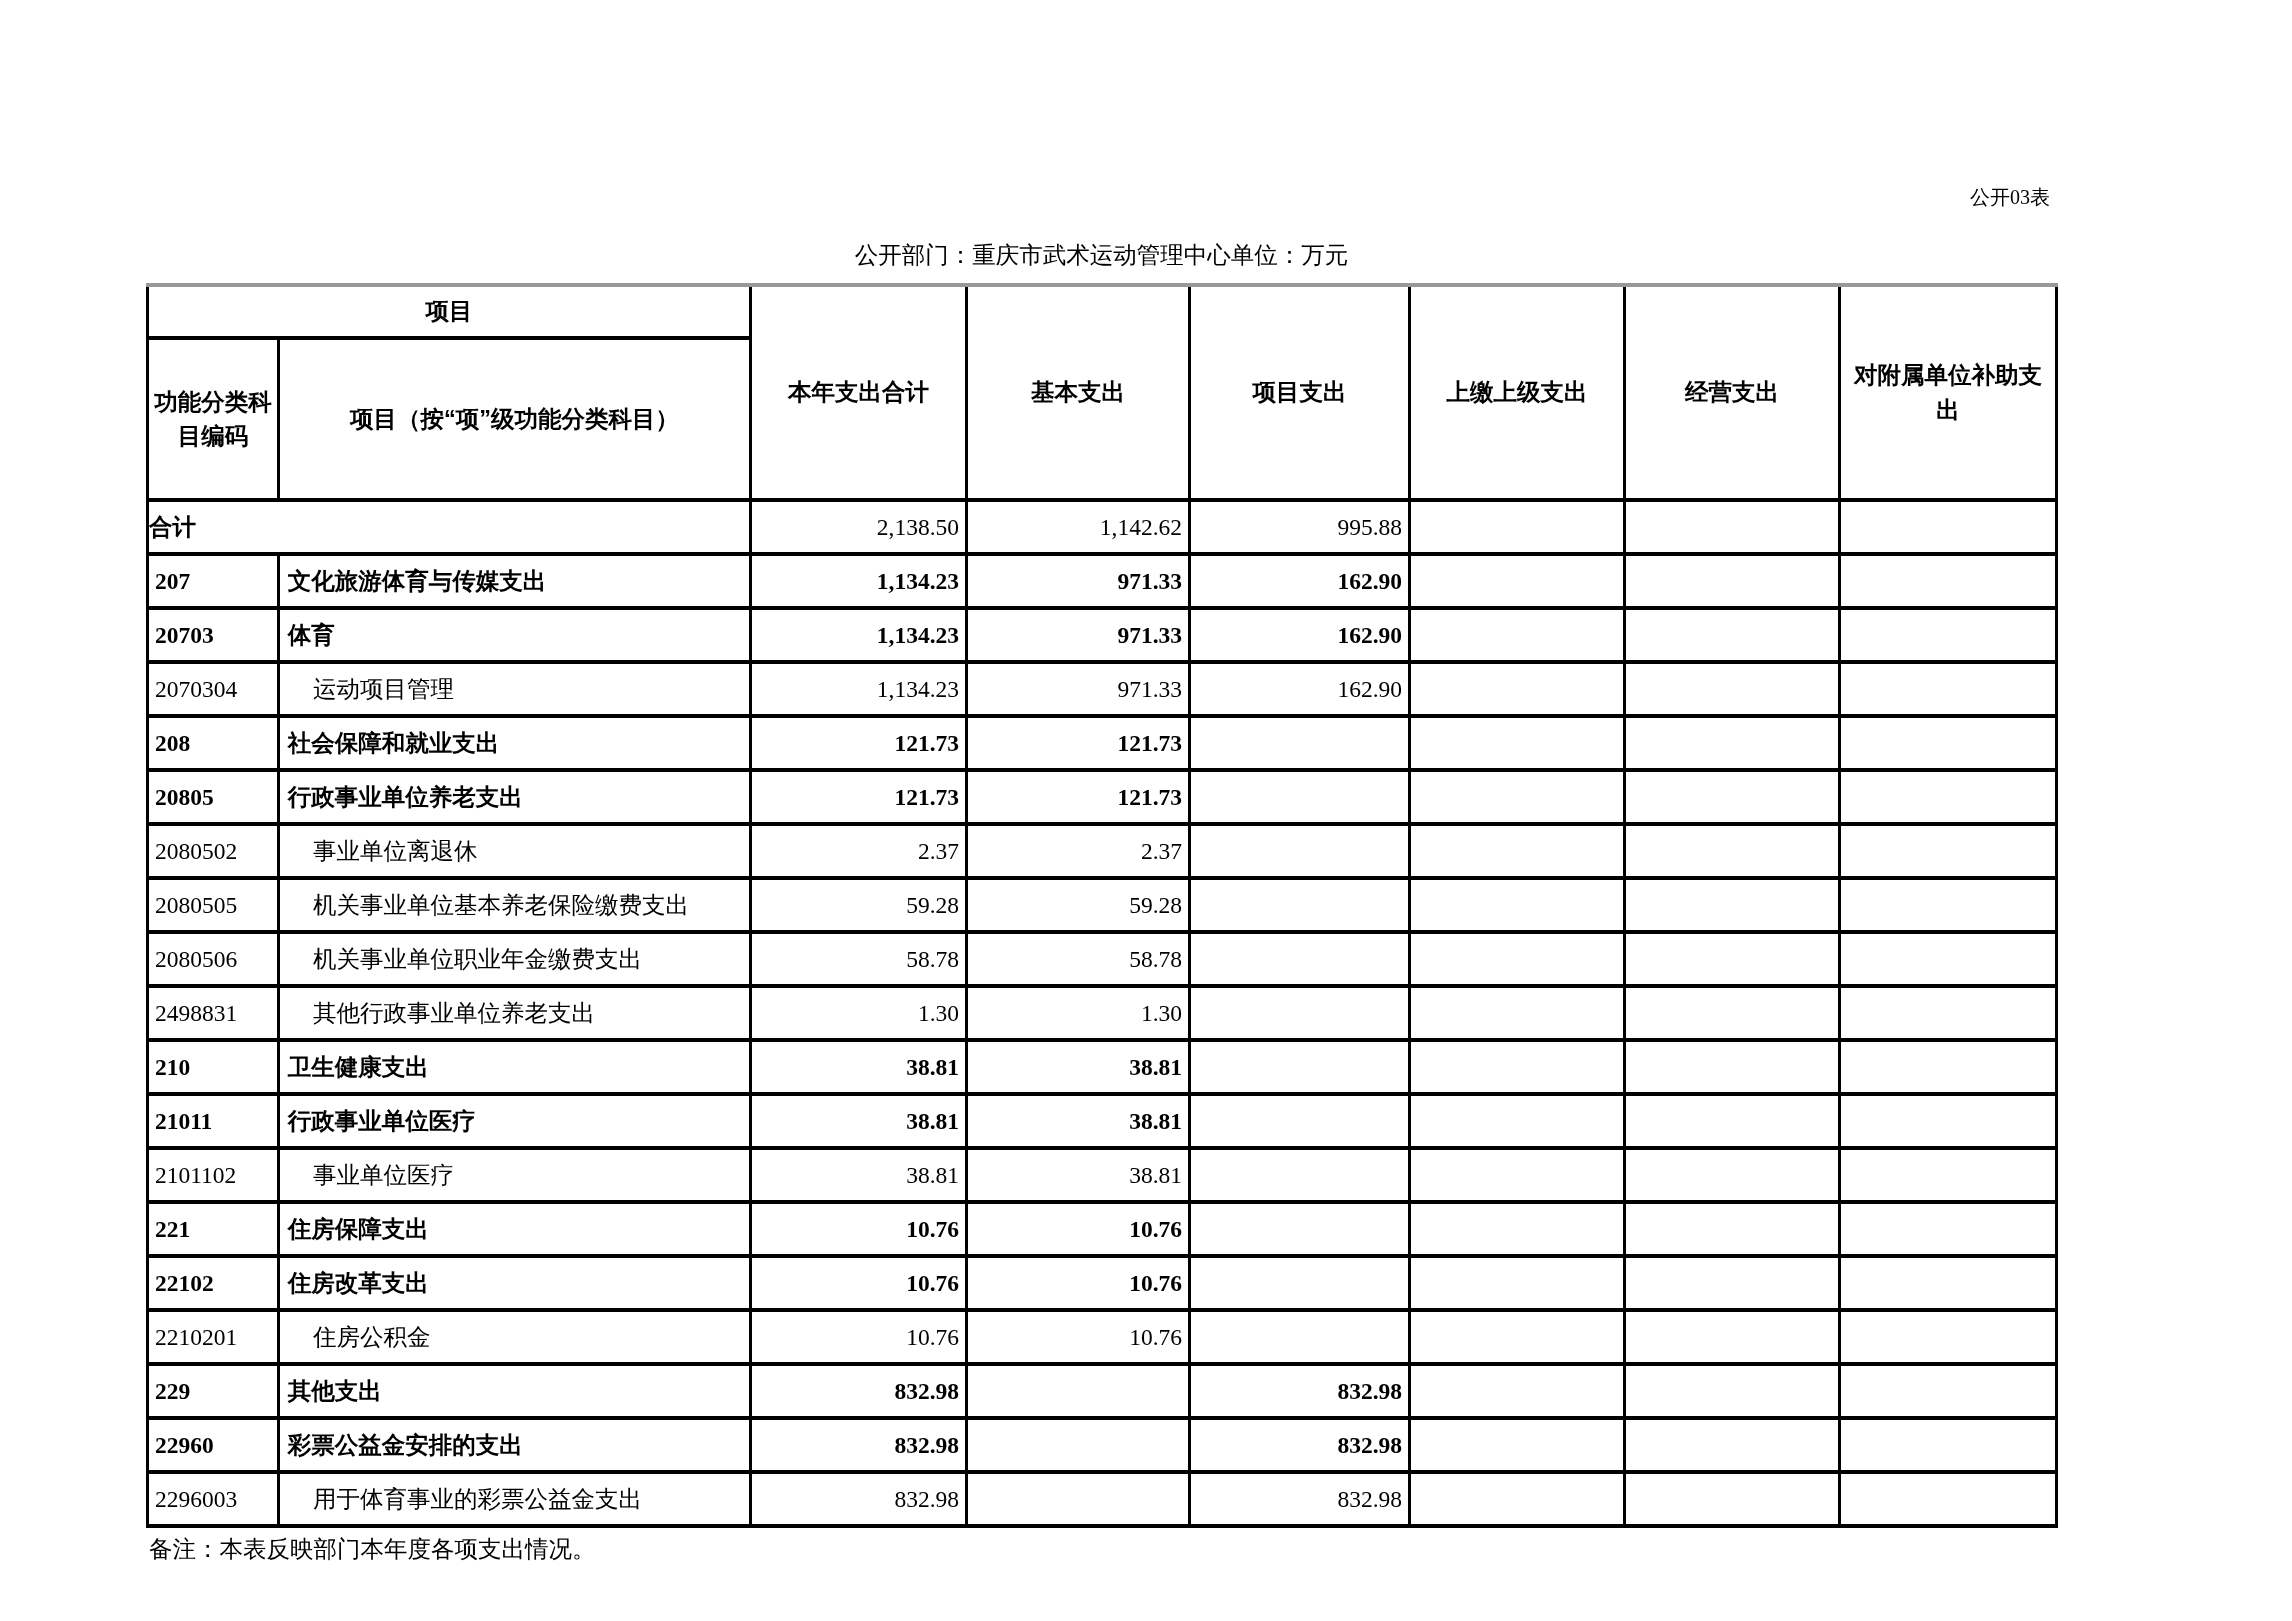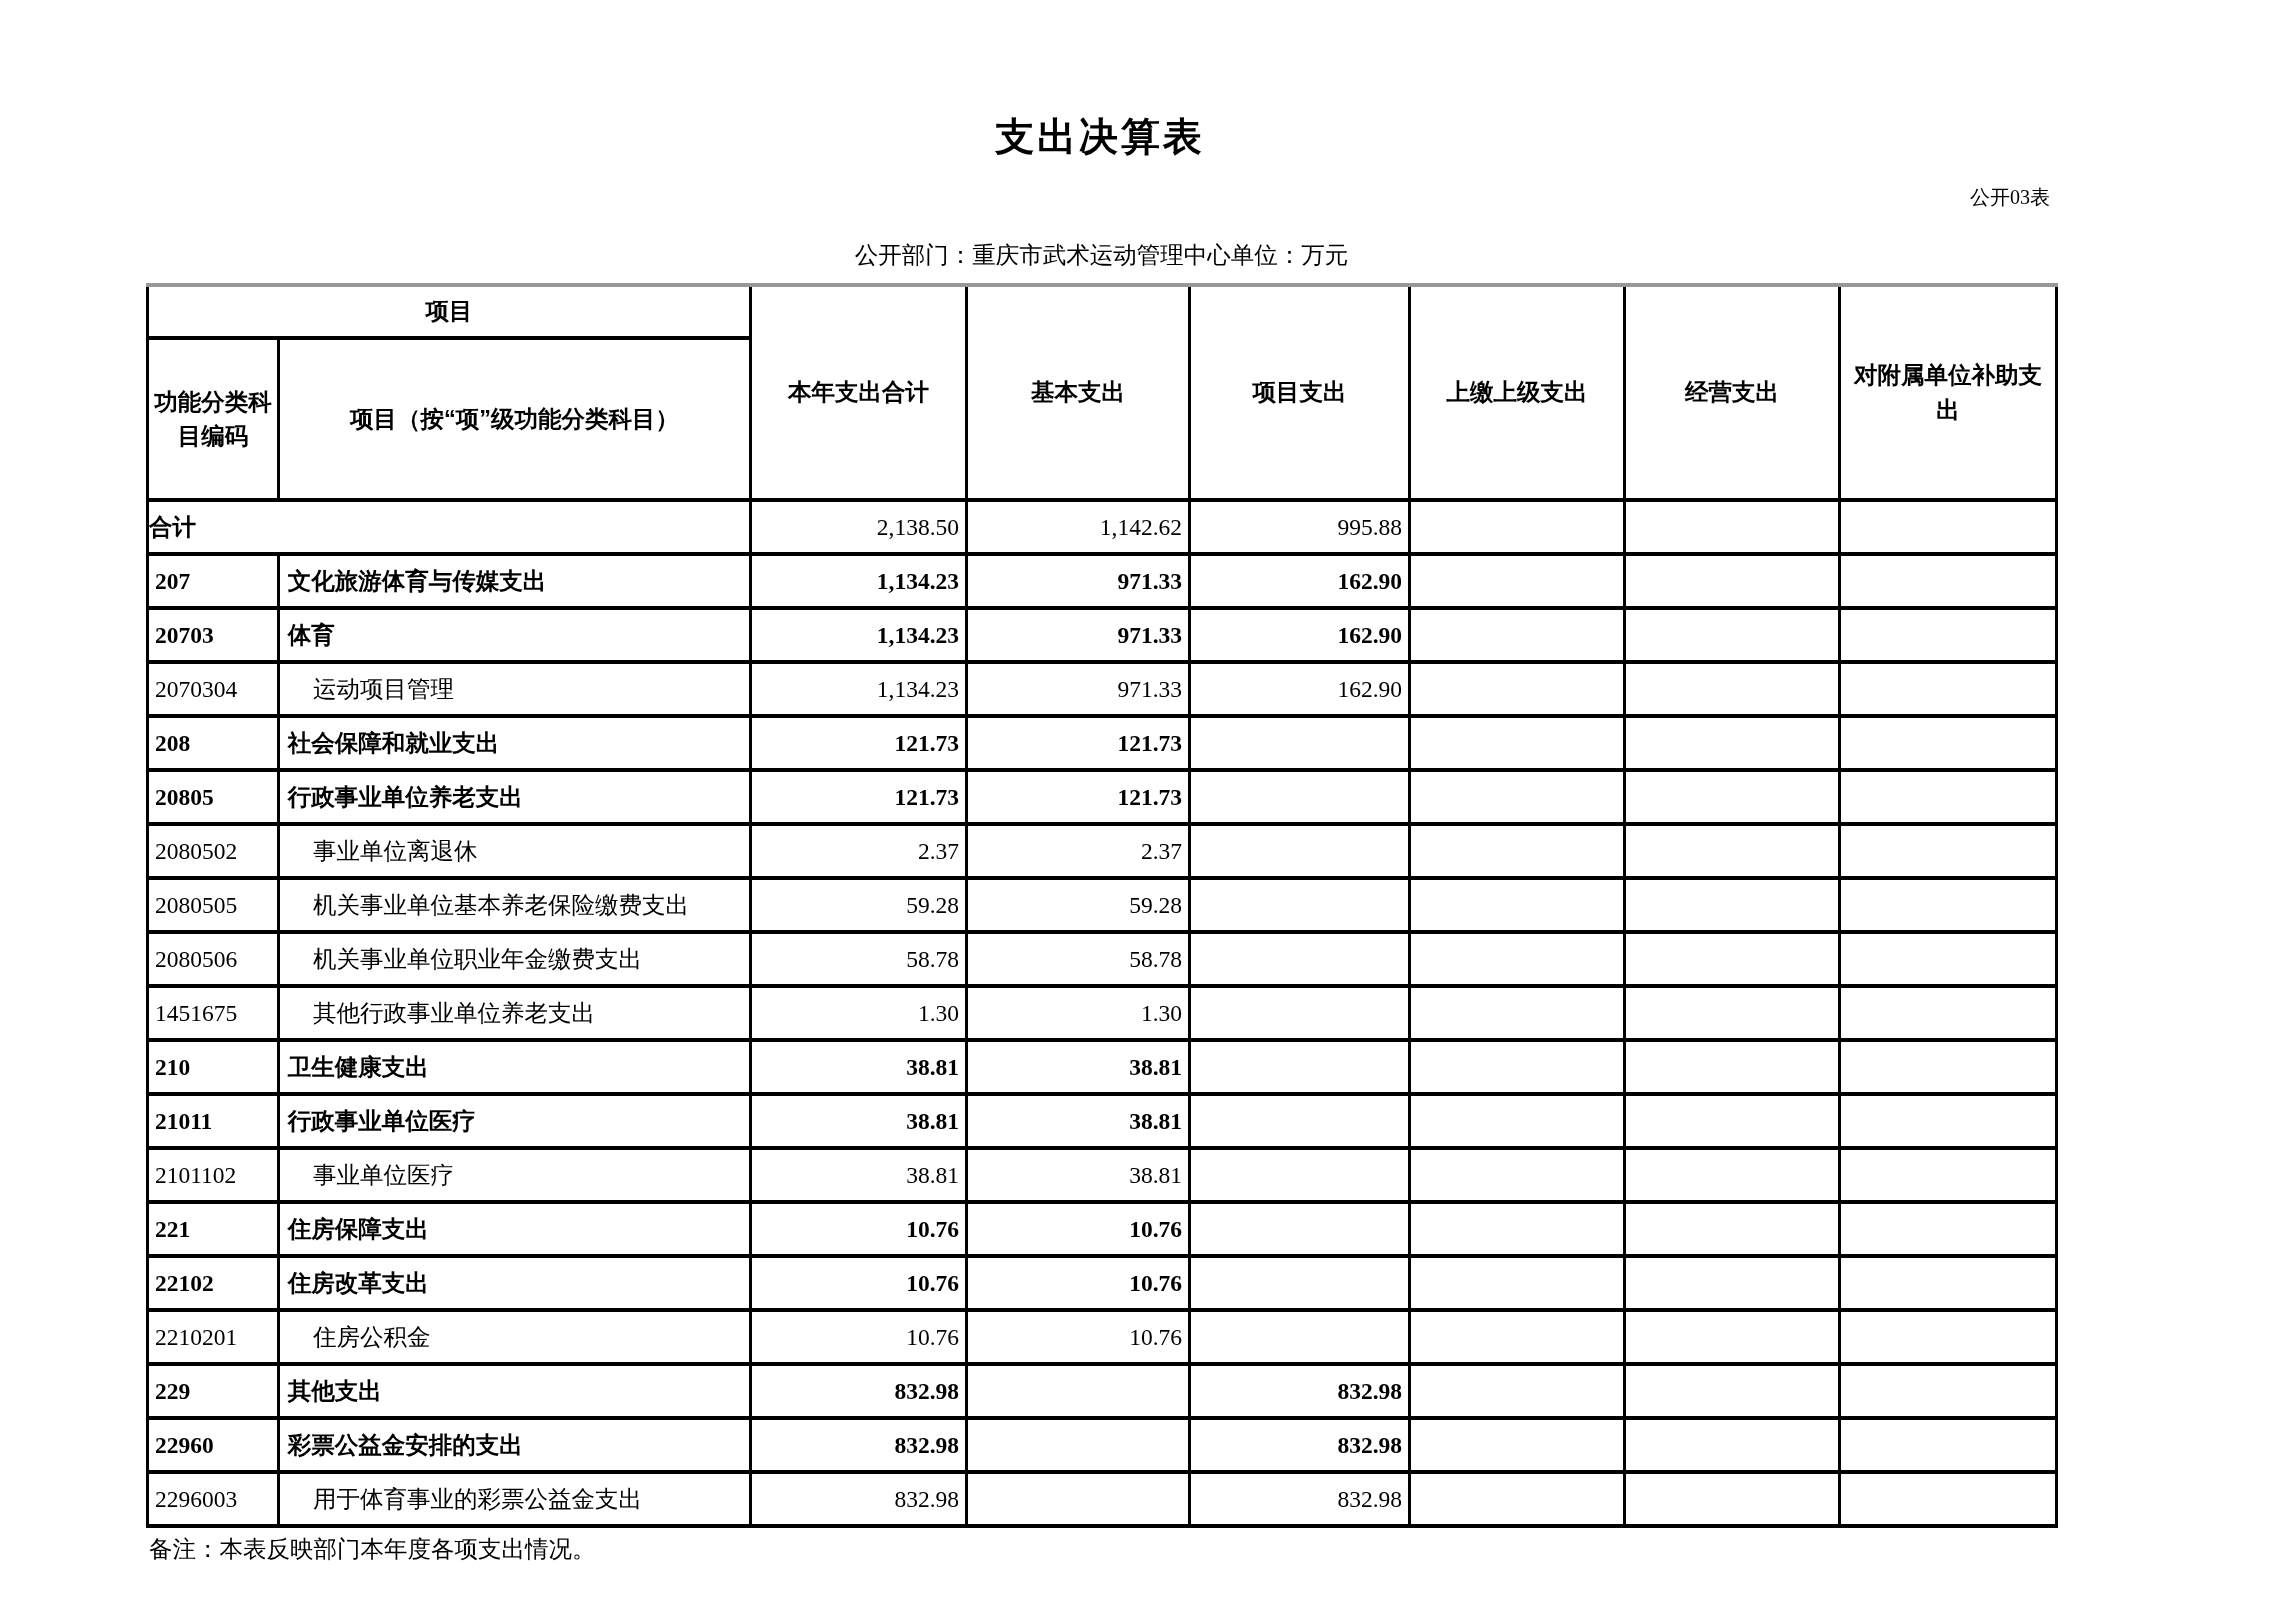--- a/index.html
+++ b/index.html
@@ -90,21 +90,20 @@
     left:149px; top:1533px;
     font-family:var(--serif);
     font-size:23.5px;
   }
 </style>
 </head>
 <body>
 
 <div class="sheet">
 
-  <div class="title">支出决算表</div>
 
   <div class="meta-code">公开03表</div>
 
   <div class="meta-line">
     <span>公开部门：重庆市武术运动管理中心</span>
     <span>单位：万元</span>
   </div>
 
   <table class="tbl">
     <colgroup>
@@ -217,21 +216,21 @@
     <td class="code">2080506</td>
     <td class="name">机关事业单位职业年金缴费支出</td>
     <td class="num">58.78</td>
     <td class="num">58.78</td>
     <td class="num"></td>
     <td class="num"></td>
     <td class="num"></td>
     <td class="num"></td>
   </tr>
         <tr class="lv-detail">
-    <td class="code">1451675</td>
+    <td class="code">2498831</td>
     <td class="name">其他行政事业单位养老支出</td>
     <td class="num">1.30</td>
     <td class="num">1.30</td>
     <td class="num"></td>
     <td class="num"></td>
     <td class="num"></td>
     <td class="num"></td>
   </tr>
         <tr class="lv-class">
     <td class="code">210</td>

